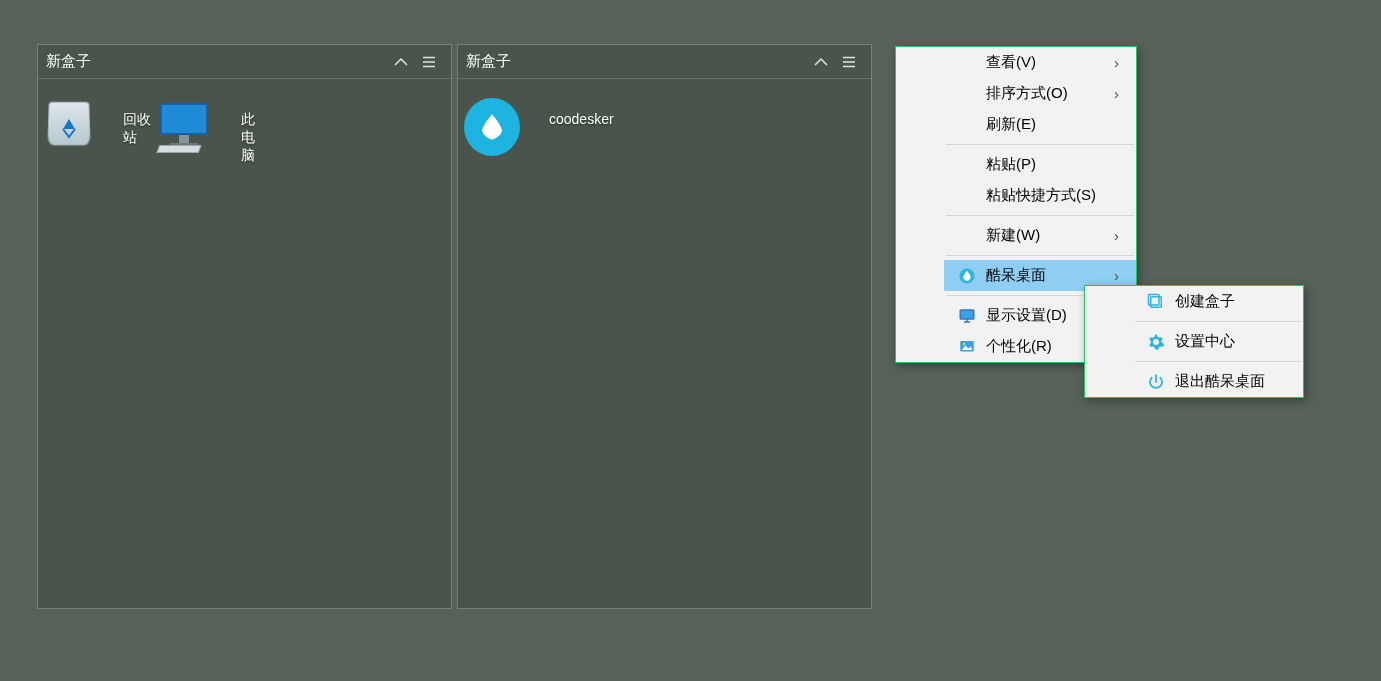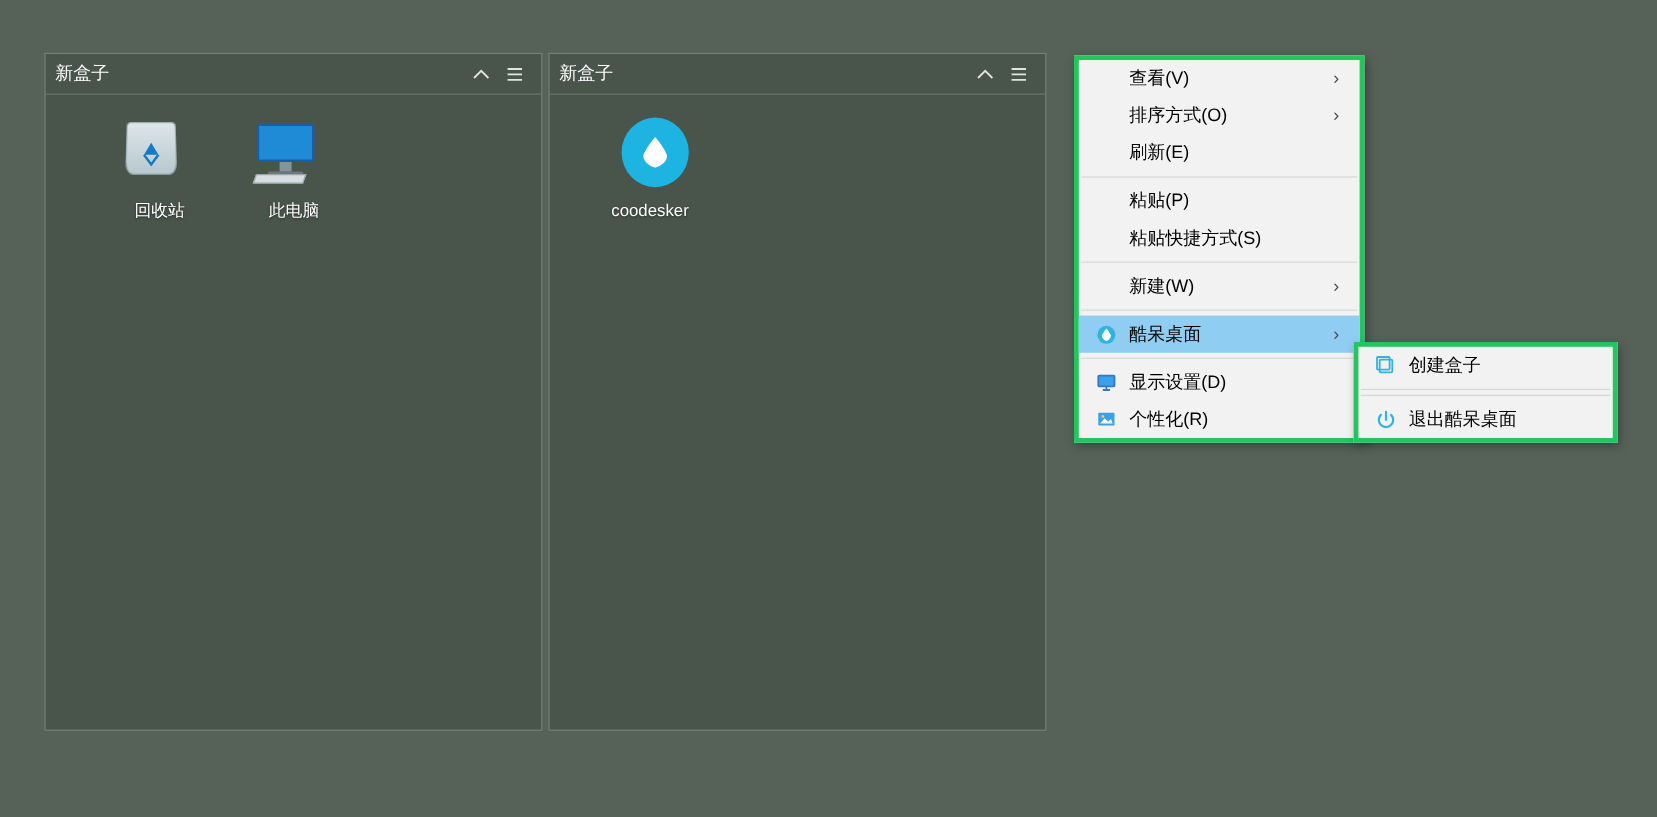--- a/index.html
+++ b/index.html
@@ -33,23 +33,24 @@
   width: 28px; height: 28px;
   display: flex; align-items: center; justify-content: center;
   color: #dfe6e1; cursor: default;
 }
 .box-ctrl svg { width: 18px; height: 18px; stroke: #dfe6e1; stroke-width: 2; fill: none; }
 
 .box-body { padding: 12px 0 0 6px; display: flex; gap: 2px; }
 
 .desk-item {
   width: 110px;
-  display: flex; flex-direction: column; align-items: flex-end;
+  display: flex; align-items: flex-start;
   color: #fff; font-size: 14px;
   padding-top: 8px;
+  gap: 29px;
 }
 .desk-item .icon-wrap { width: 56px; height: 56px; display:flex; align-items:center; justify-content:center; }
 .desk-item .label { margin-top: 12px; text-shadow: 0 1px 2px rgba(0,0,0,.5); }
 
 
 .recycle {
   width: 50px; height: 52px; position: relative;
 }
 .recycle-body {
   width: 42px; height: 44px;
@@ -95,39 +96,40 @@
   width: 58px; height: 58px; border-radius: 50%;
   background: #1db4e2;
   display:flex; align-items:center; justify-content:center;
 }
 .cood-circle svg { width: 34px; height: 34px; fill: #fff; }
 
 
 .menu {
   position: absolute;
   background: #f2f2f2;
-  border: 4px solid #22c55e;
+  border: 1px solid #22c55e;
   box-shadow: 2px 3px 8px rgba(0,0,0,.35);
   font-size: 15px;
   color: #000;
+  padding-left: 48px;
 }
 .menu1 { left: 895px; top: 46px; width: 242px; }
 .menu-item {
   height: 31px;
   display: flex; align-items: center;
   padding: 0 10px 0 12px;
   position: relative;
 }
 .menu-item.hl { background: #8fcdf2; }
 .menu-item .mi-icon { width: 22px; display:flex; justify-content:center; }
 .menu-item .mi-label { flex: 1; padding-left: 8px; }
 .menu-item .mi-arrow { width: 12px; color: #4a4a4a; }
 .menu-sep { height: 1px; background: #d6d6d6; margin: 4px 2px; }
 
-.menu2 { left: 1128px; top: 285px; width: 220px; }
+.menu2 { left: 1084px; top: 285px; width: 220px; }
 
 
 .ic { width: 18px; height: 18px; display:block; }
 </style>
 </head>
 <body>
 
 <div class="box box1">
   <div class="box-header">
     <div class="box-title">新盒子</div>
@@ -277,20 +279,29 @@
       <span class="mi-icon">
         <svg class="ic" viewBox="0 0 24 24" fill="none" stroke="#2fb3e3" stroke-width="2">
           <rect x="5" y="5" width="14" height="14" rx="1"></rect>
           <rect x="2" y="2" width="14" height="14" rx="1"></rect>
         </svg>
       </span>
       <span class="mi-label">创建盒子</span>
       <span class="mi-arrow"></span>
     </div>
     <div class="menu-sep"></div>
+    <div class="menu-item">
+      <span class="mi-icon">
+        <svg class="ic" viewBox="0 0 24 24" fill="#2fb3e3">
+          <path d="M12 8a4 4 0 1 0 0 8 4 4 0 0 0 0-8zm9 4a9 9 0 0 1-.15 1.65l2.1 1.63-2 3.46-2.47-1a8.9 8.9 0 0 1-2.86 1.66l-.37 2.6H10.75l-.37-2.6a8.9 8.9 0 0 1-2.86-1.66l-2.47 1-2-3.46 2.1-1.63A9 9 0 0 1 5 12c0-.56.05-1.11.15-1.65L3.05 8.72l2-3.46 2.47 1A8.9 8.9 0 0 1 10.38 4.6l.37-2.6h2.5l.37 2.6a8.9 8.9 0 0 1 2.86 1.66l2.47-1 2 3.46-2.1 1.63c.1.54.15 1.09.15 1.65z"></path>
+        </svg>
+      </span>
+      <span class="mi-label">设置中心</span>
+      <span class="mi-arrow"></span>
+    </div>
     <div class="menu-sep"></div>
     <div class="menu-item">
       <span class="mi-icon">
         <svg class="ic" viewBox="0 0 24 24" fill="none" stroke="#2fb3e3" stroke-width="2.4" stroke-linecap="round">
           <path d="M12 3 v9"></path>
           <path d="M6.3 6.3 a8 8 0 1 0 11.4 0"></path>
         </svg>
       </span>
       <span class="mi-label">退出酷呆桌面</span>
       <span class="mi-arrow"></span>

